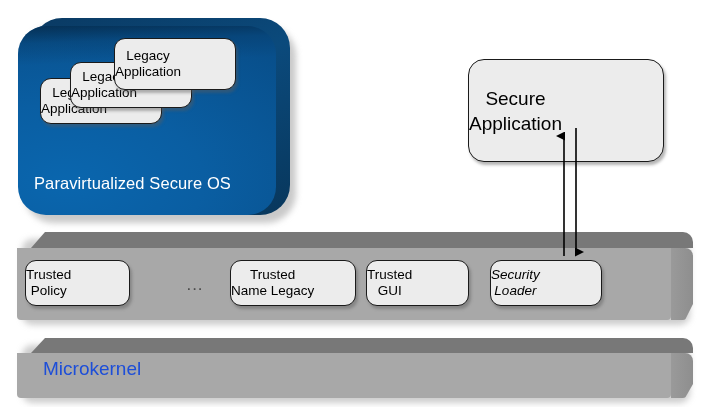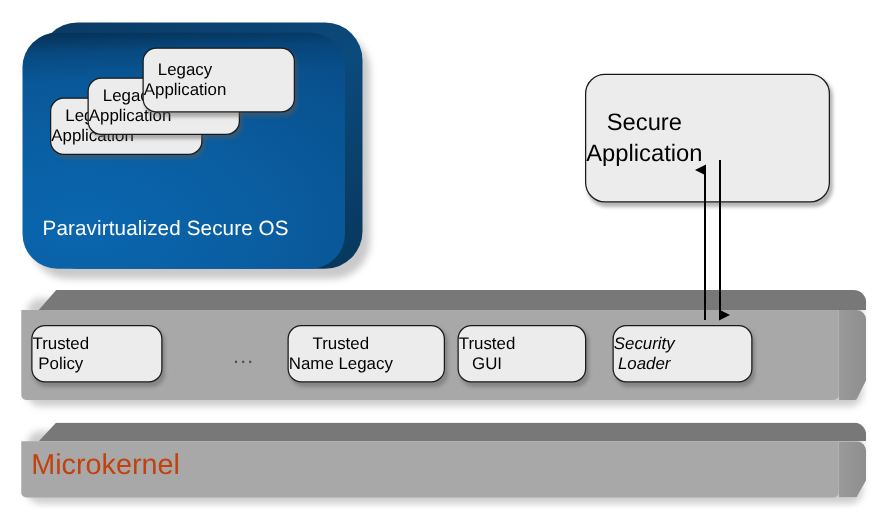--- a/index.html
+++ b/index.html
@@ -166,24 +166,24 @@
   .kernel-bar { left: 17px; top: 338px; width: 676px; height: 62px; }
   .kernel-bar .bar-shadow { width: 668px; height: 58px; }
   .kernel-bar .bar-top   { left: 14px; width: 662px; height: 15px;
     clip-path: polygon(0 100%, 14px 0, 100% 0, 100% 100%); }
   .kernel-bar .bar-face  { left: 0px; top: 15px; width: 654px; height: 45px; }
   .kernel-bar .bar-right { left: 654px; top: 15px; width: 22px; height: 45px;
     clip-path: polygon(0 0, 100% 0, 100% calc(100% - 14px), calc(100% - 8px) 100%, 0 100%); }
 
   .kernel-label {
     position: absolute;
-    left: 25px;
+    left: 43px;
     top: 358px;
-    font-size: 23px;
-    color: #c2410c;
+    font-size: 19px;
+    color: #1d4ed8;
     white-space: nowrap;
     z-index: 5;
   }
 
   
   .svc { top: 260px; height: 46px; z-index: 5; }
   .svc-loader      { left: 25px;  width: 105px; }
   .svc-nameserver  { left: 230px; width: 126px; }
   .svc-gui         { left: 366px; width: 103px; }
   .svc-policy      { left: 490px; width: 112px; font-style: italic; }

